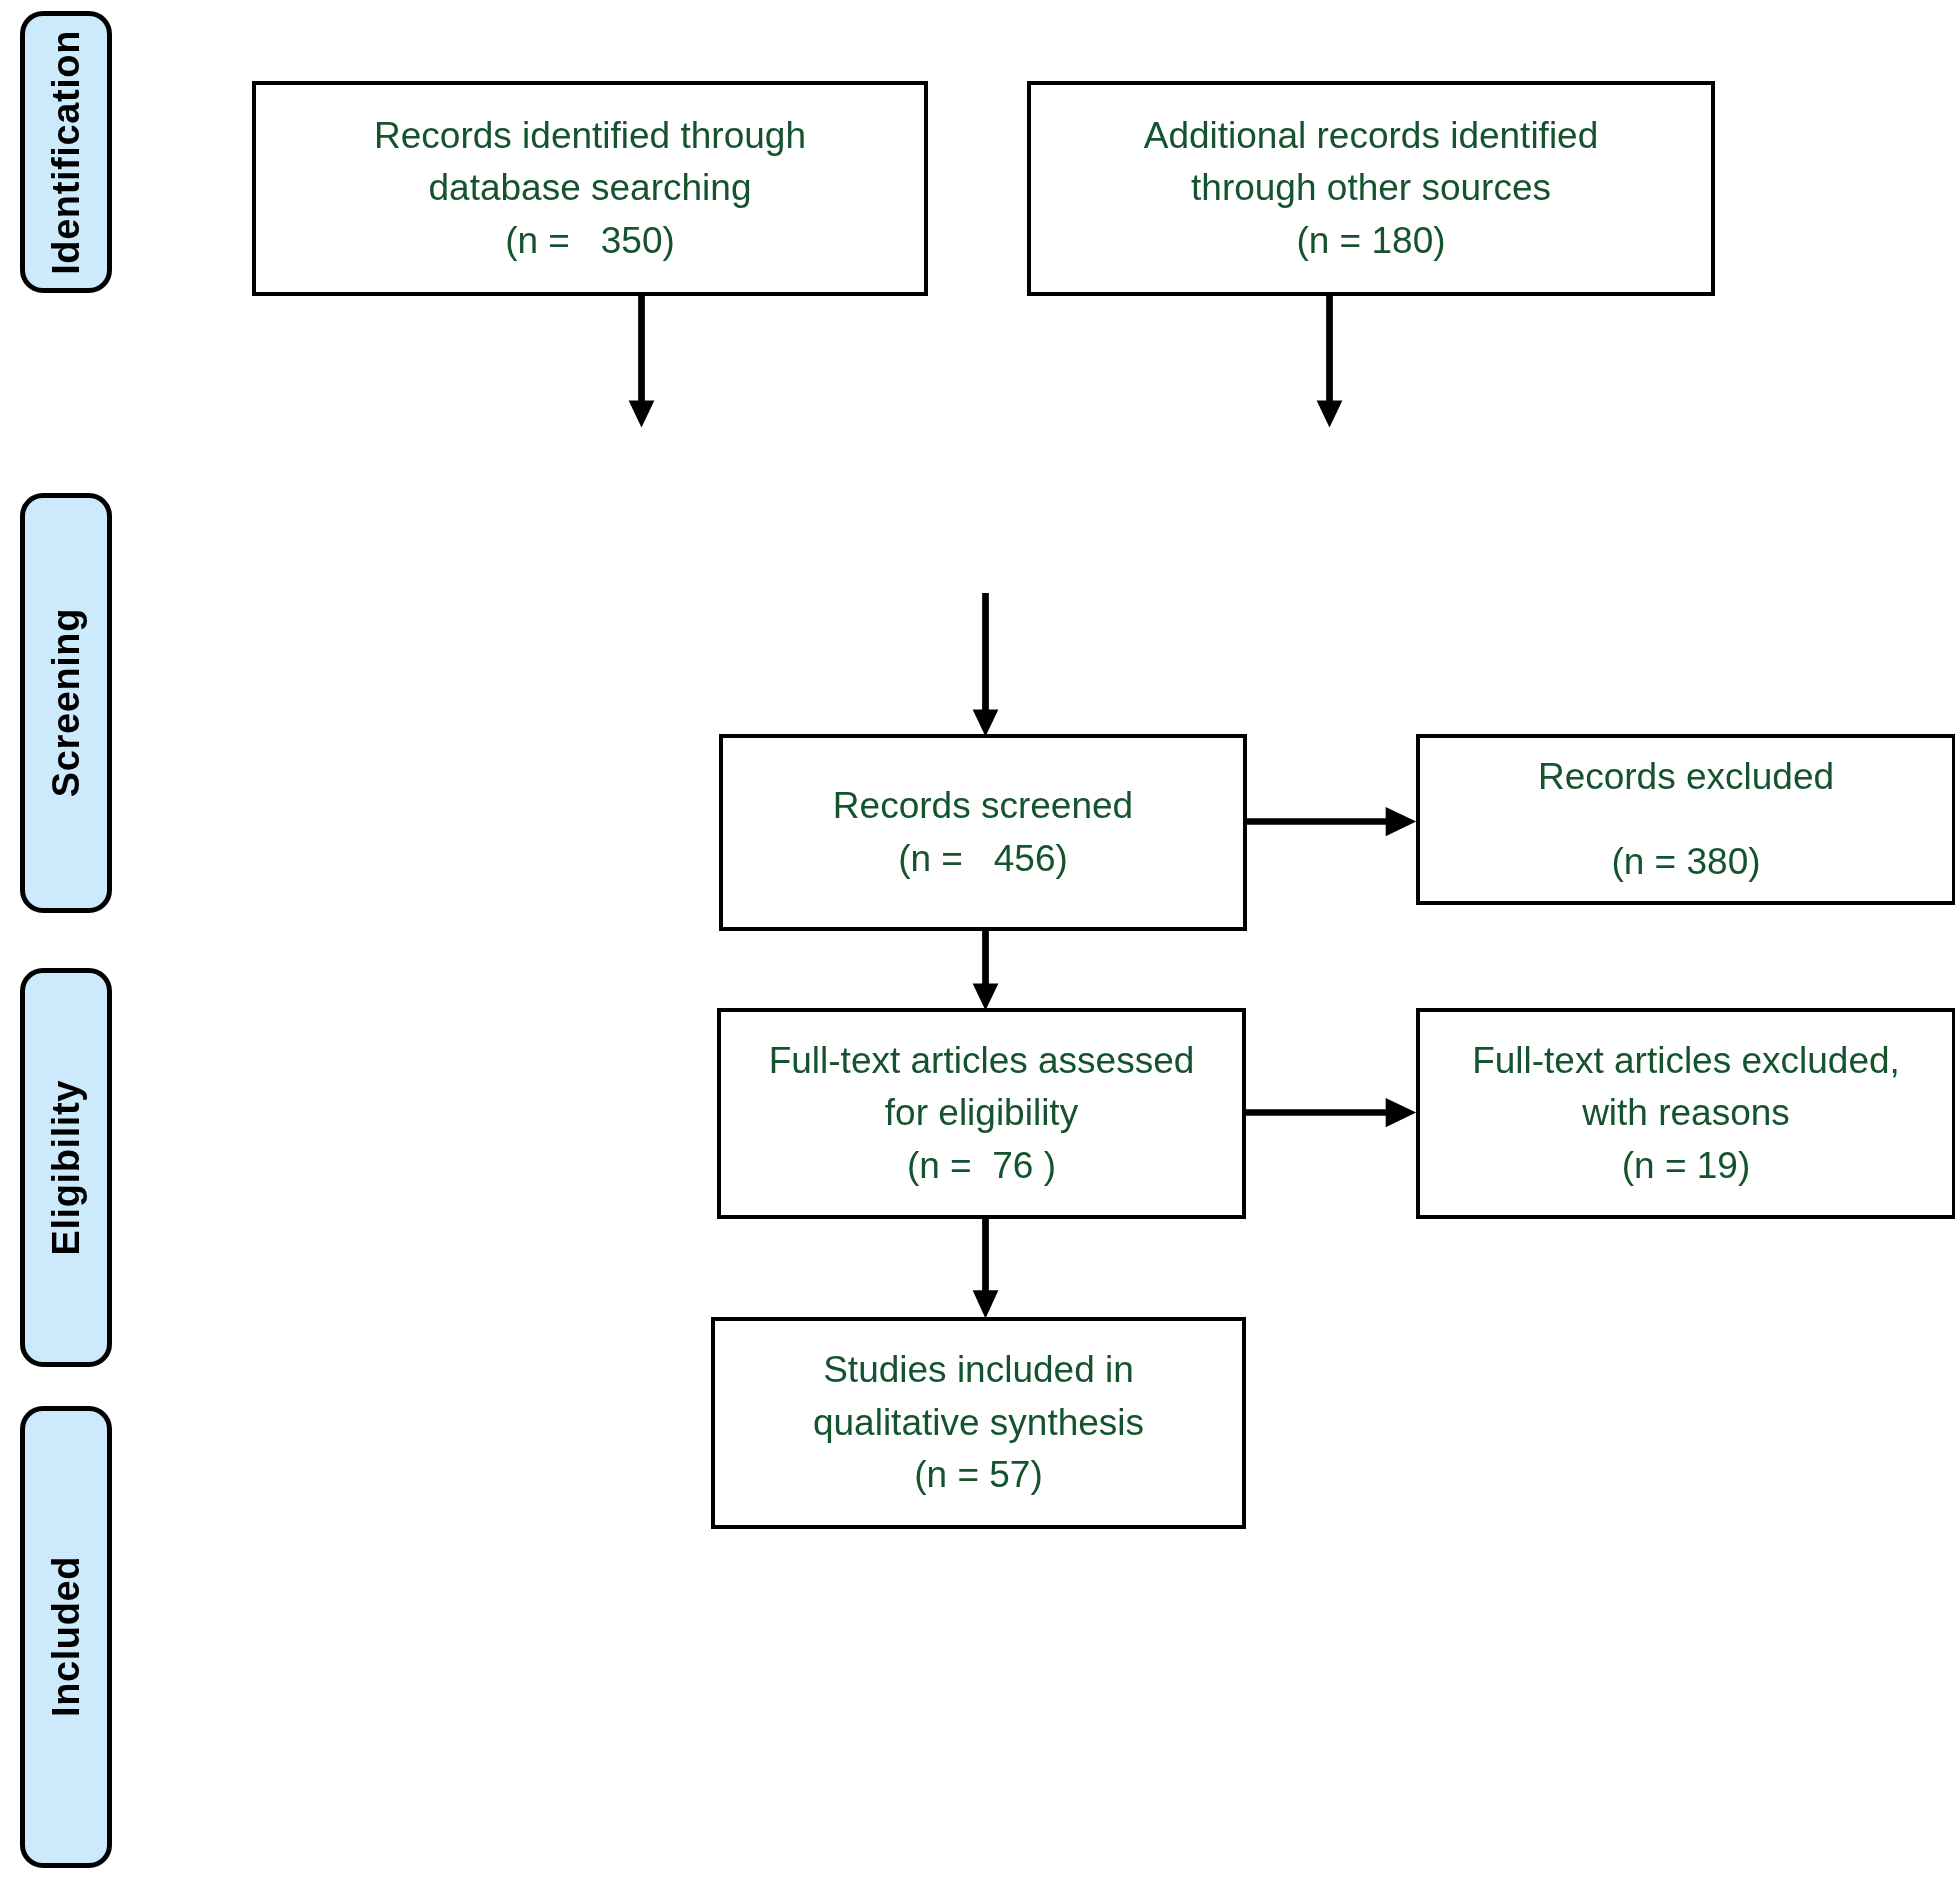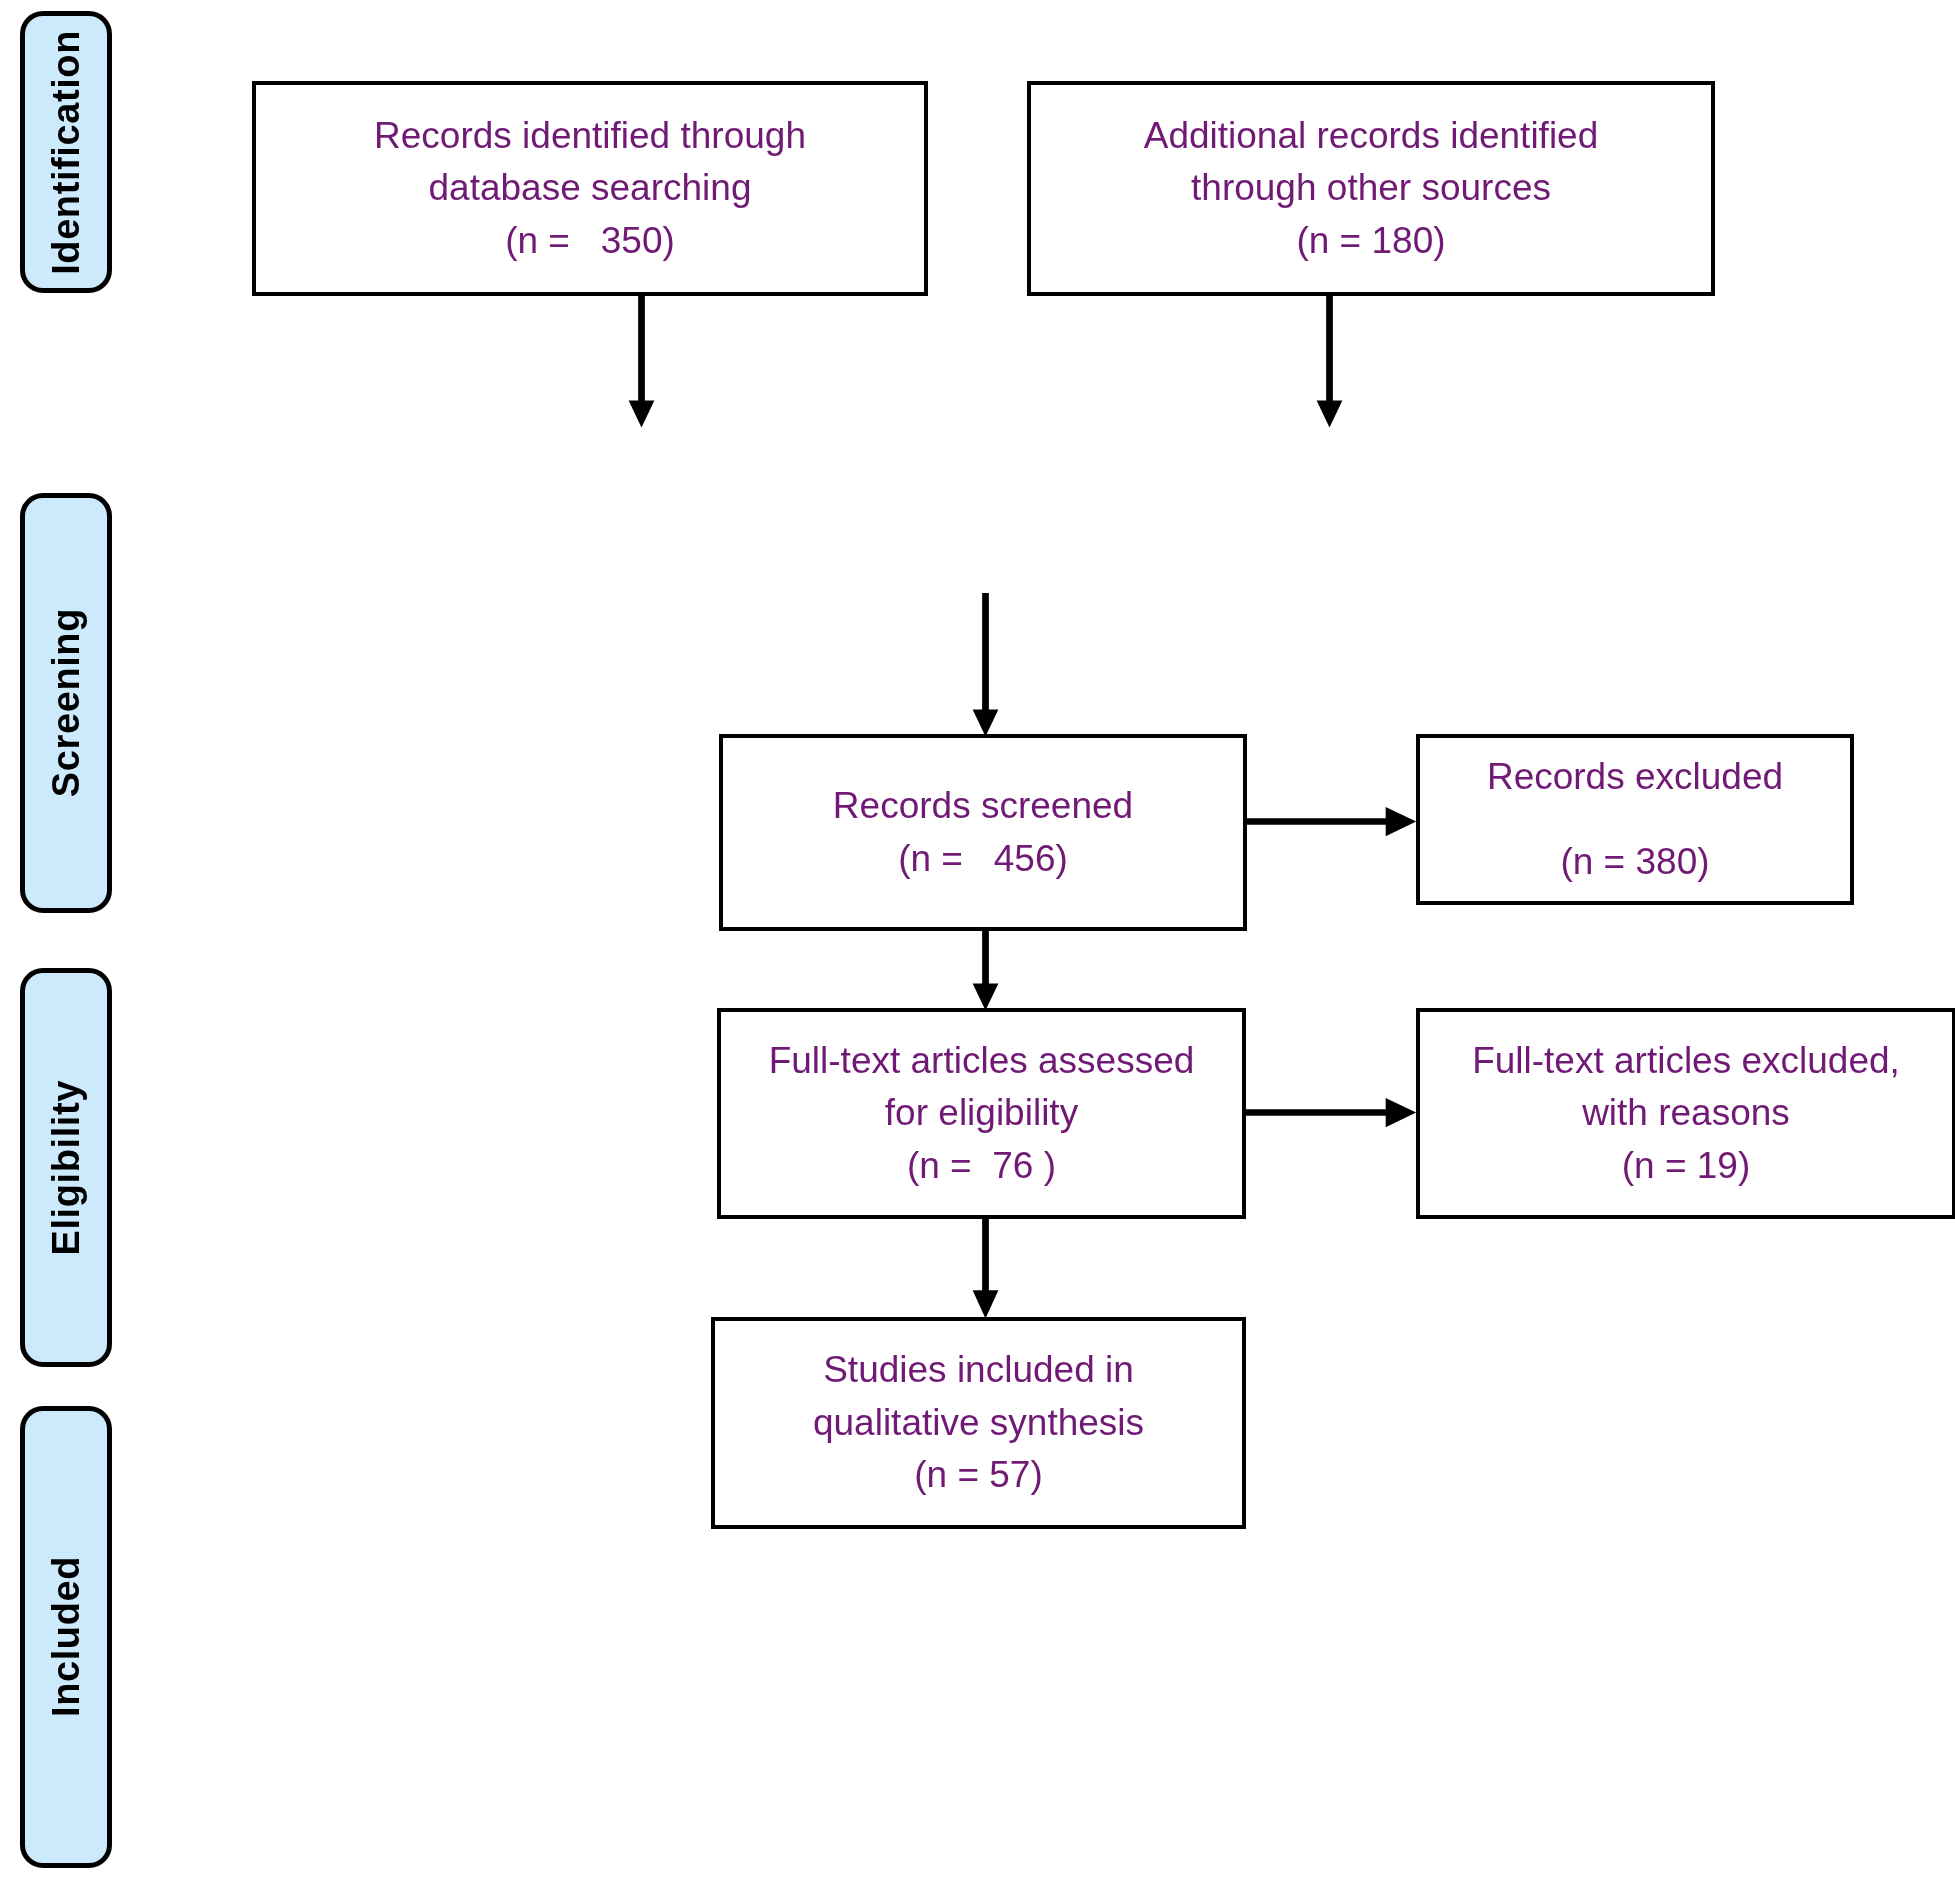--- a/index.html
+++ b/index.html
@@ -43,21 +43,21 @@
   .flow-box {
     position: absolute;
     box-sizing: border-box;
     border: 4.9px solid #000000;
     background: #ffffff;
     display: flex;
     flex-direction: column;
     align-items: center;
     justify-content: center;
     text-align: center;
-    color: #701a75;
+    color: #14532d;
     font-size: 37px;
     line-height: 1.42;
     padding: 3.7px 8.6px;
   }
   .flow-box .line {
     display: block;
     white-space: pre;
   }
 
   
@@ -150,21 +150,21 @@
     <span class="line">through other sources</span>
     <span class="line">(n = 180)</span>
   </div>
 
 
   <div class="flow-box" style="left:719px; top:734px; width:528px; height:197px;">
     <span class="line">Records screened</span>
     <span class="line">(n =   456)</span>
   </div>
 
-  <div class="flow-box" style="left:1416px; top:734px; width:438px; height:171px;gap:32px;">
+  <div class="flow-box" style="left:1416px; top:734px; width:540px; height:171px;gap:32px;">
     <span class="line">Records excluded</span>
     <span class="line">(n = 380)</span>
   </div>
 
   <div class="flow-box" style="left:717px; top:1008px; width:529px; height:211px;">
     <span class="line">Full-text articles assessed</span>
     <span class="line">for eligibility</span>
     <span class="line">(n =  76 )</span>
   </div>
 

